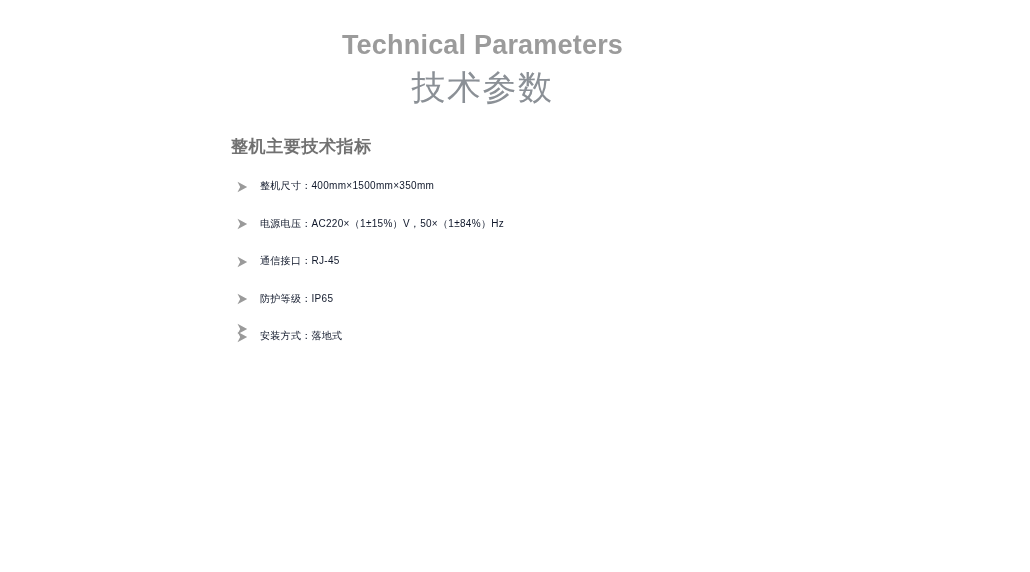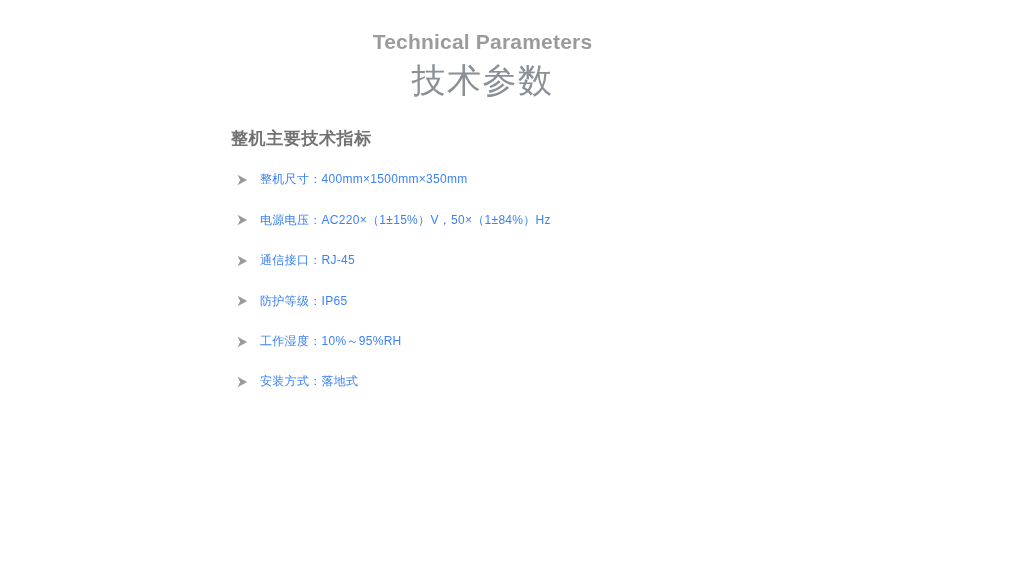--- a/index.html
+++ b/index.html
@@ -25,21 +25,21 @@
 
   
   .heading {
     position: absolute;
     left: 0;
     top: 30px;
     width: 965px;
     text-align: center;
   }
   .heading-en {
-    font-size: 21px;
+    font-size: 27px;
     font-weight: bold;
     color: #9b9b9b;
     letter-spacing: 0.2px;
     line-height: 1.15;
     margin: 0;
   }
   .heading-cn {
     font-size: 34px;
     font-weight: normal;
     color: #8b9096;
@@ -54,35 +54,35 @@
     left: 231px;
     top: 129px;
     width: 760px;
   }
   .section-title {
     font-size: 17px;
     font-weight: bold;
     color: #717171;
     letter-spacing: 0.6px;
     line-height: 1.2;
-    margin: 0 0 22px 0;
+    margin: 8px 0 22px 0;
   }
 
   
   .spec-list {
     list-style: none;
     margin: 0;
     padding: 0;
   }
   .spec-item {
     position: relative;
     padding-left: 29px;
     margin: 0 0 23px 0;
-    font-size: 12px;
-    color: #3b82f6;
+    font-size: 10px;
+    color: #0f172a;
     line-height: 1.45;
     letter-spacing: 0.3px;
     white-space: nowrap;
   }
   .spec-item:last-child {
     margin-bottom: 6px;
   }
   .bullet-icon {
     position: absolute;
     left: 5px;
@@ -150,21 +150,20 @@
       </li>
 
 
 
       <li class="spec-item">
         <span class="bullet-icon">
           <svg viewBox="0 0 13 13" xmlns="http://www.w3.org/2000/svg" aria-hidden="true">
             <path d="M1.5 1.2 L11.2 6.5 L1.5 11.8 L4.2 6.5 Z" fill="#9a9a9a"></path>
           </svg>
         </span>
-        <span>工作湿度：10%～95%RH</span>
       </li>
 
 
       <li class="spec-item">
         <span class="bullet-icon">
           <svg viewBox="0 0 13 13" xmlns="http://www.w3.org/2000/svg" aria-hidden="true">
             <path d="M1.5 1.2 L11.2 6.5 L1.5 11.8 L4.2 6.5 Z" fill="#9a9a9a"></path>
           </svg>
         </span>
         <span>安装方式：落地式</span>

